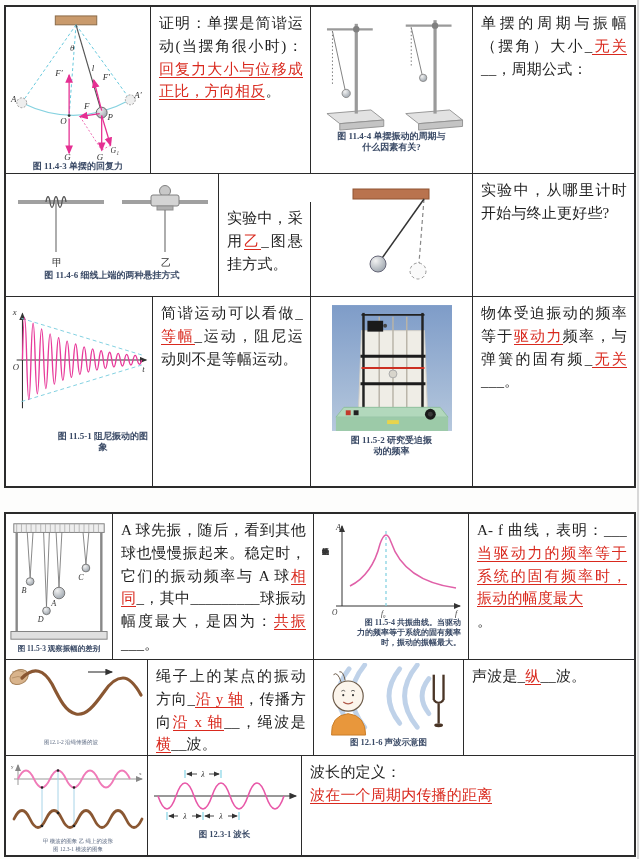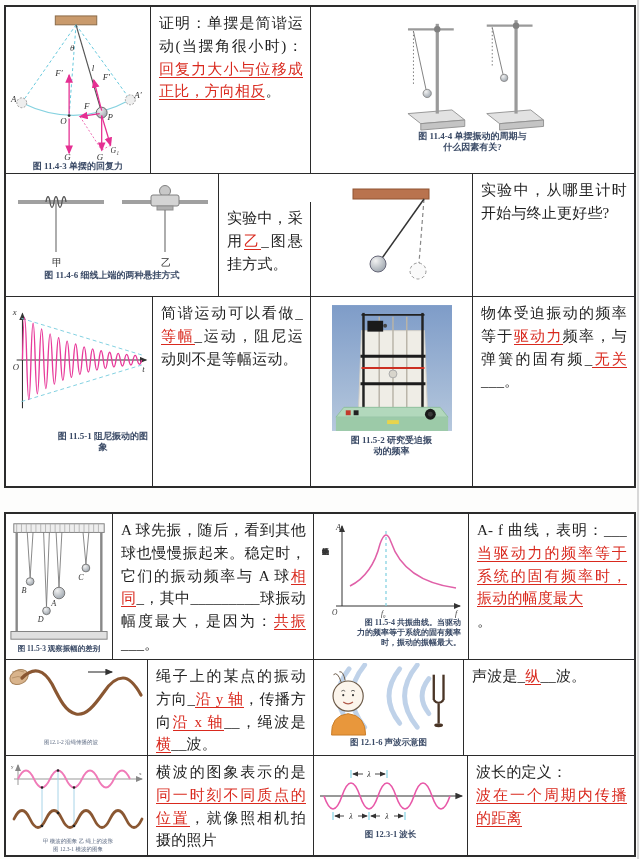--- a/index.html
+++ b/index.html
@@ -109,20 +109,21 @@
           <circle cx="132" cy="16" r="3.5" fill="#808080"></circle>
           <line x1="106" y1="18" x2="106" y2="62" stroke="#666" stroke-width="1" stroke-dasharray="1.5,2.5"></line>
           <line x1="106" y1="18" x2="118" y2="70" stroke="#777" stroke-width="1"></line>
           <circle cx="119" cy="73" r="4" fill="url(#ballGrad)" stroke="#888"></circle>
         </svg>
         <div class="cap">
           <div>图 11.4-4  单摆振动的周期与</div>
           <div>什么因素有关?</div>
         </div>
       </div>
+      <div class="cell txt"><span>单摆的周期与振幅（摆角）大小</span><span>_</span><span class="ans">无关</span><span>__</span><span>，周期公式：</span></div>
     </div>
 
     <div class="row" style="height:123px;">
       <div class="cell fig" style="width:213px;">
         <svg width="205" height="92" viewBox="0 0 205 92">
           <line x1="8" y1="24" x2="94" y2="24" stroke="#a0a0a0" stroke-width="4"></line>
           <path d="M36,24 c1,-7 3,-7 4,0 c1,7 3,7 4,0 c1,-7 3,-7 4,0 c1,7 3,7 4,0 c1,-7 3,-7 4,0" fill="none" stroke="#555" stroke-width="1.3"></path>
           <line x1="46" y1="26" x2="46" y2="74" stroke="#777" stroke-width="1.2"></line>
           <line x1="112" y1="24" x2="198" y2="24" stroke="#a0a0a0" stroke-width="4"></line>
           <circle cx="155" cy="13" r="5.5" fill="#c8c8c8" stroke="#808080"></circle>
@@ -292,21 +293,20 @@
           <circle cx="34" cy="28.5" r="1.3" fill="#222"></circle>
             <circle cx="50" cy="11.5" r="1.3" fill="#222"></circle>
             <circle cx="66" cy="28.5" r="1.3" fill="#222"></circle>
           <circle cx="34" cy="67" r="1.3" fill="#222"></circle>
             <circle cx="50" cy="54" r="1.3" fill="#222"></circle>
             <circle cx="66" cy="67" r="1.3" fill="#222"></circle>
           <text x="70" y="84" font-size="5.5" fill="#5a6880" text-anchor="middle">甲  横波的图象      乙  绳上的波形</text>
           <text x="70" y="92" font-size="5.5" fill="#5a6880" text-anchor="middle">图 12.3-1  横波的图象</text>
         </svg>
       </div>
-      <div class="cell txt" style="width:166px;"><span>横波的图象表示的是</span><span class="ans">同一时刻不同质点的位置</span><span>，就像照相机拍摄的照片</span></div>
       <div class="cell fig" style="width:154px;padding-top:6px;">
         <svg width="150" height="64" viewBox="0 0 150 64">
           <line x1="4" y1="34" x2="146" y2="34" stroke="#333" stroke-width="1.1" marker-end="url(#mB)"></line>
           <path d="M8,34 q9,26 18,0 q9,-26 18,0 q9,26 18,0 q9,-26 18,0 q9,26 18,0 q9,-26 18,0 q9,26 18,0" fill="none" stroke="#e858a8" stroke-width="1.6"></path>
           <g stroke="#8ed8e8" stroke-width="1.3">
             <line x1="35" y1="8" x2="35" y2="16"></line>
               <line x1="71" y1="8" x2="71" y2="16"></line>
             <line x1="17" y1="50" x2="17" y2="58"></line>
               <line x1="53" y1="50" x2="53" y2="58"></line>
               <line x1="89" y1="50" x2="89" y2="58"></line>

